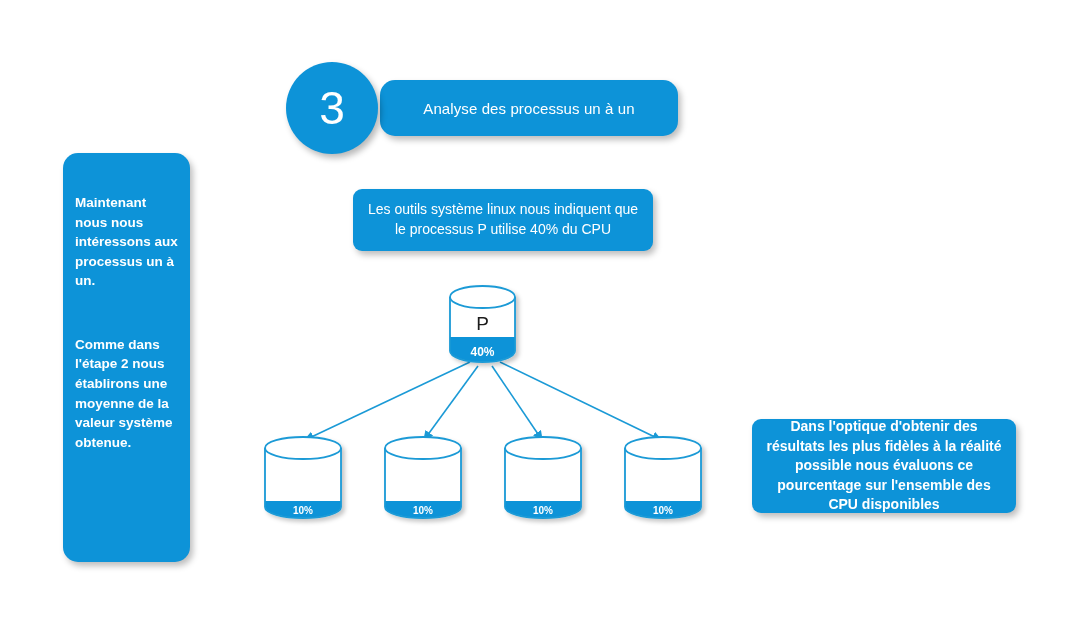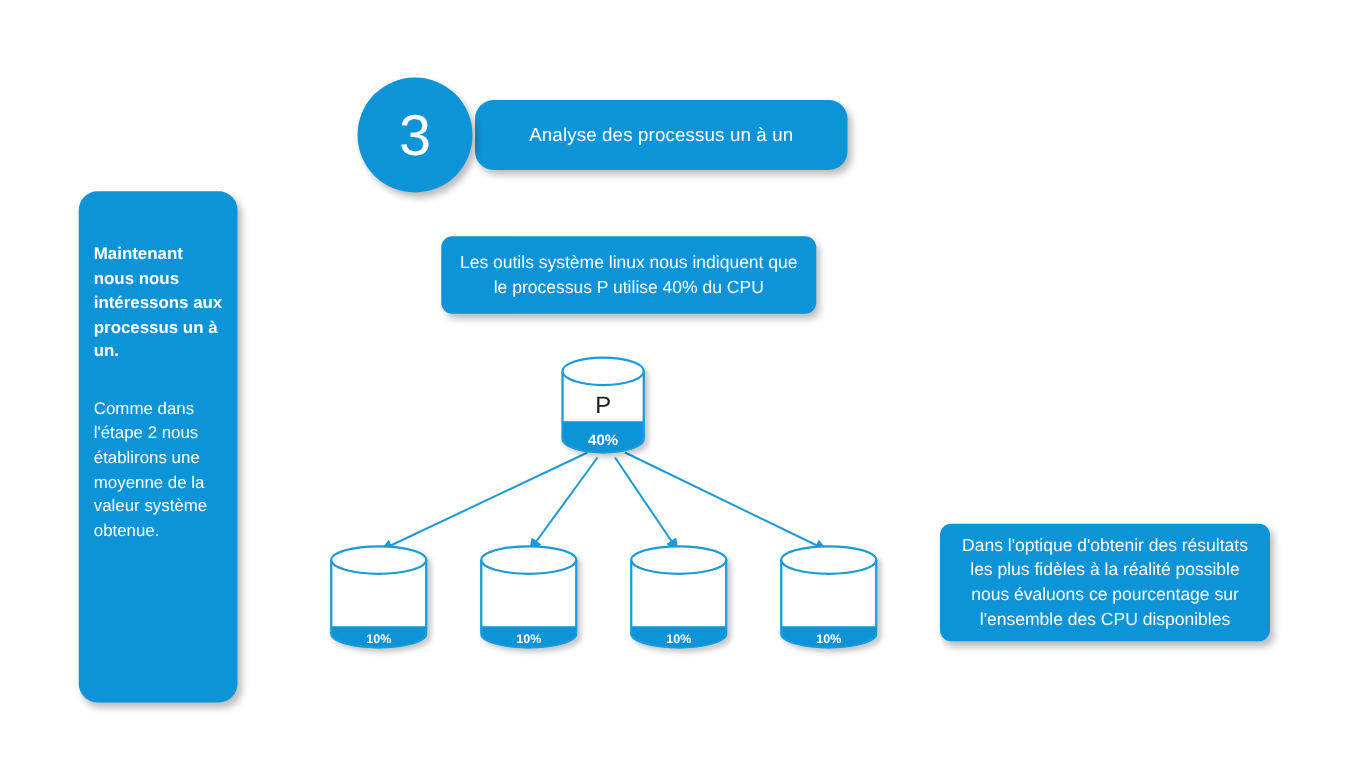--- a/index.html
+++ b/index.html
@@ -77,22 +77,22 @@
   }
   .sidebar-para {
     color: #ffffff;
     font-size: 13.5px;
     line-height: 1.45;
   }
   #sidebar-heading {
     font-weight: bold;
   }
   #sidebar-body {
-    margin-top: 26px;
-    font-weight: normal;
+    margin-top: 44px;
+    font-weight: bold;
   }
 
   
   .callout {
     position: absolute;
     background: #0d93d8;
     border-radius: 9px;
     box-shadow: 3px 4px 6px rgba(0,0,0,0.26);
     display: flex;
     align-items: center;
@@ -111,20 +111,21 @@
     top: 189px;
     width: 300px;
     height: 62px;
     margin-left: 20px;
   }
   #callout-right {
     left: 752px;
     top: 419px;
     width: 264px;
     height: 94px;
+    font-weight: bold;
   }
 
   
   #diagram-svg {
     position: absolute;
     left: 0;
     top: 0;
     width: 1076px;
     height: 625px;
     z-index: 1;

